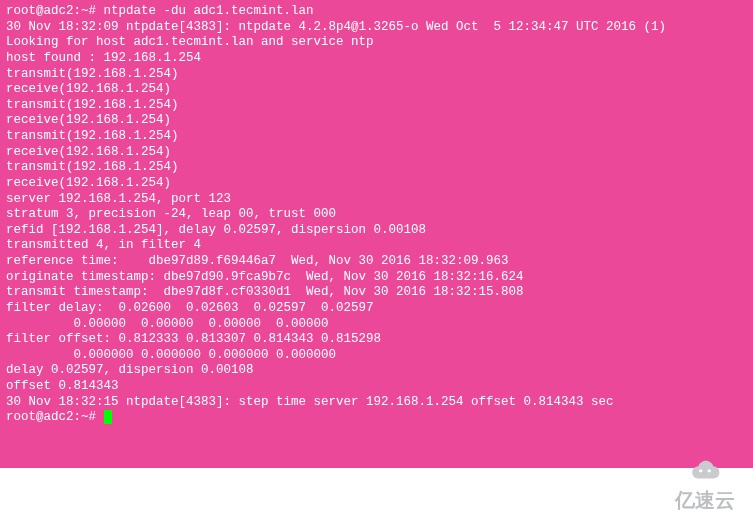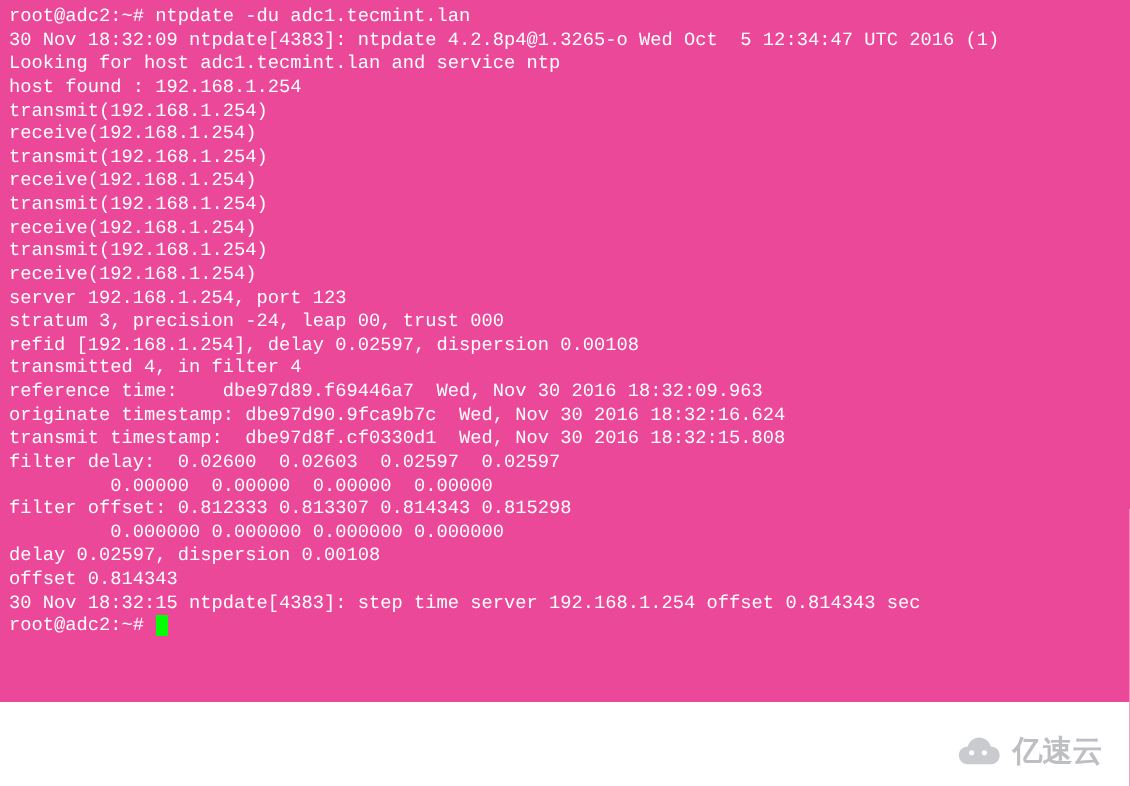--- a/index.html
+++ b/index.html
@@ -39,20 +39,21 @@
       position: absolute;
       right: 18px;
       bottom: 10px;
       display: flex;
       align-items: center;
       gap: 6px;
       color: #bdbfc2;
       font-family: Arial, sans-serif;
       font-size: 20px;
       font-weight: 600;
+      flex-direction: column;
     }
     .watermark-icon {
       width: 34px;
       height: 22px;
       position: relative;
     }
     .cloud {
       fill: #c9cbce;
     }
   </style>

